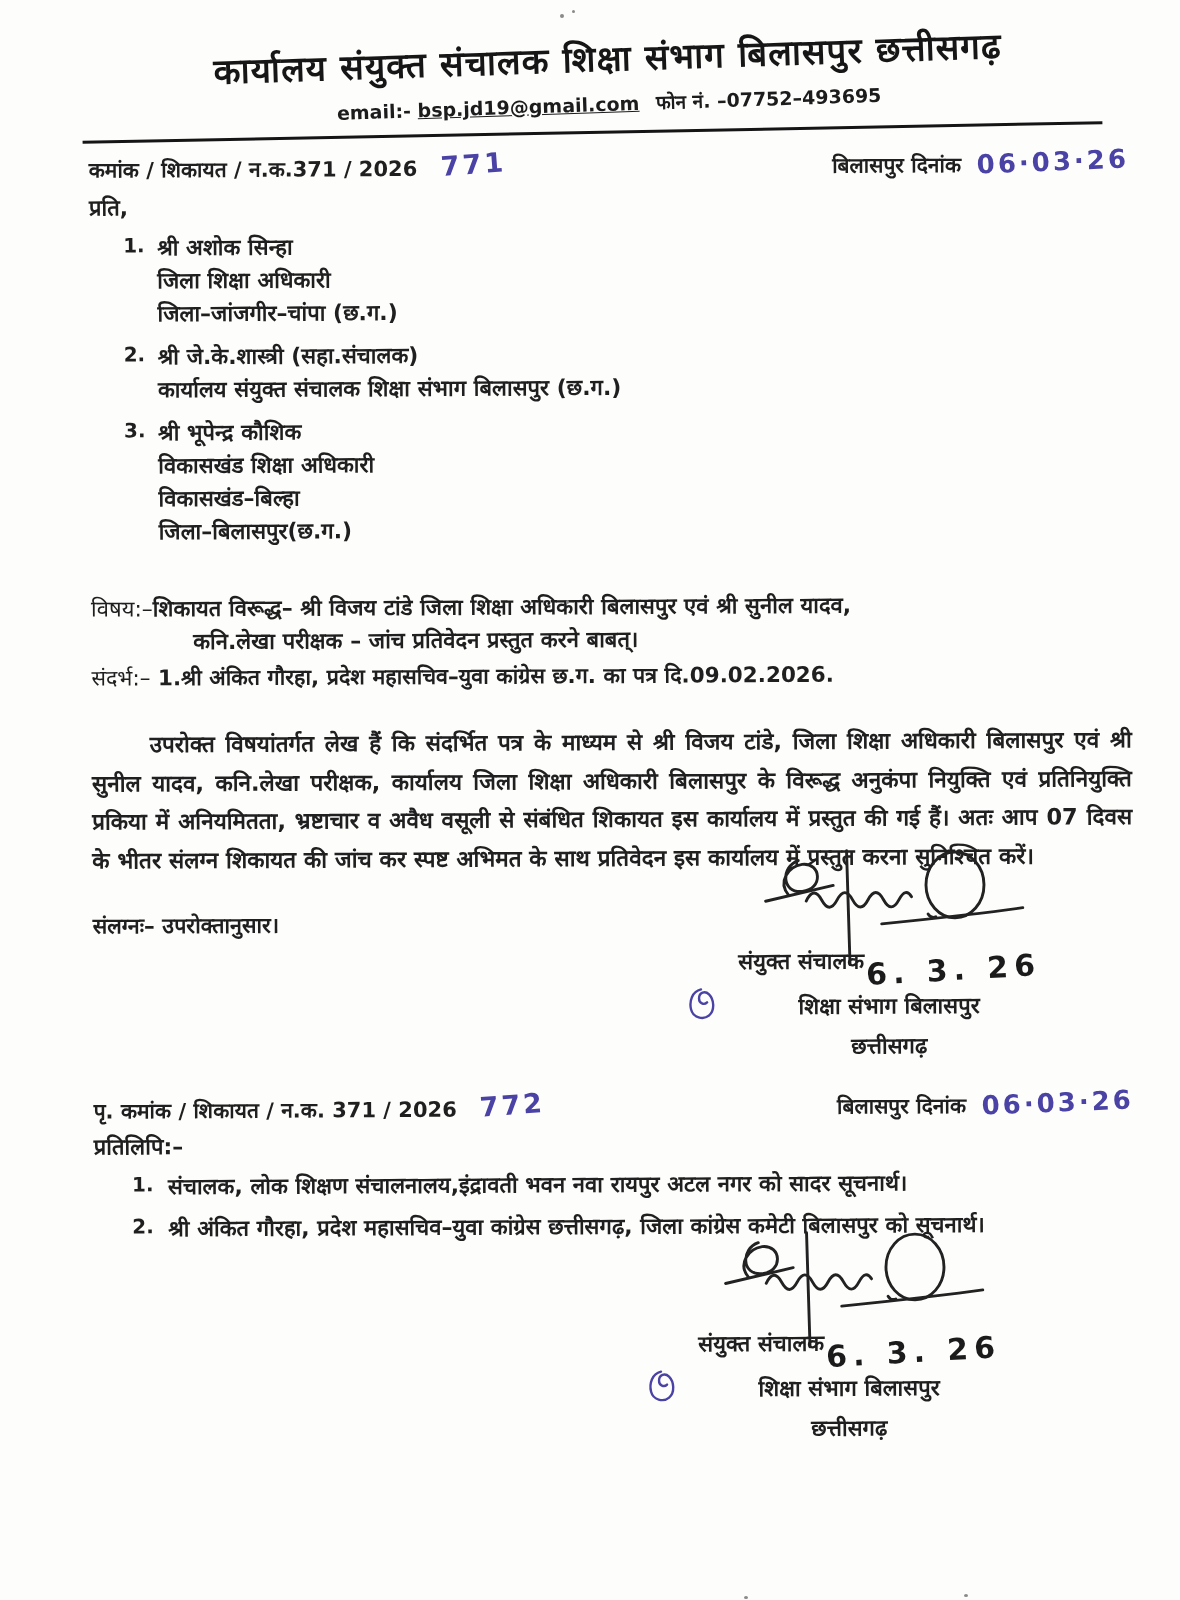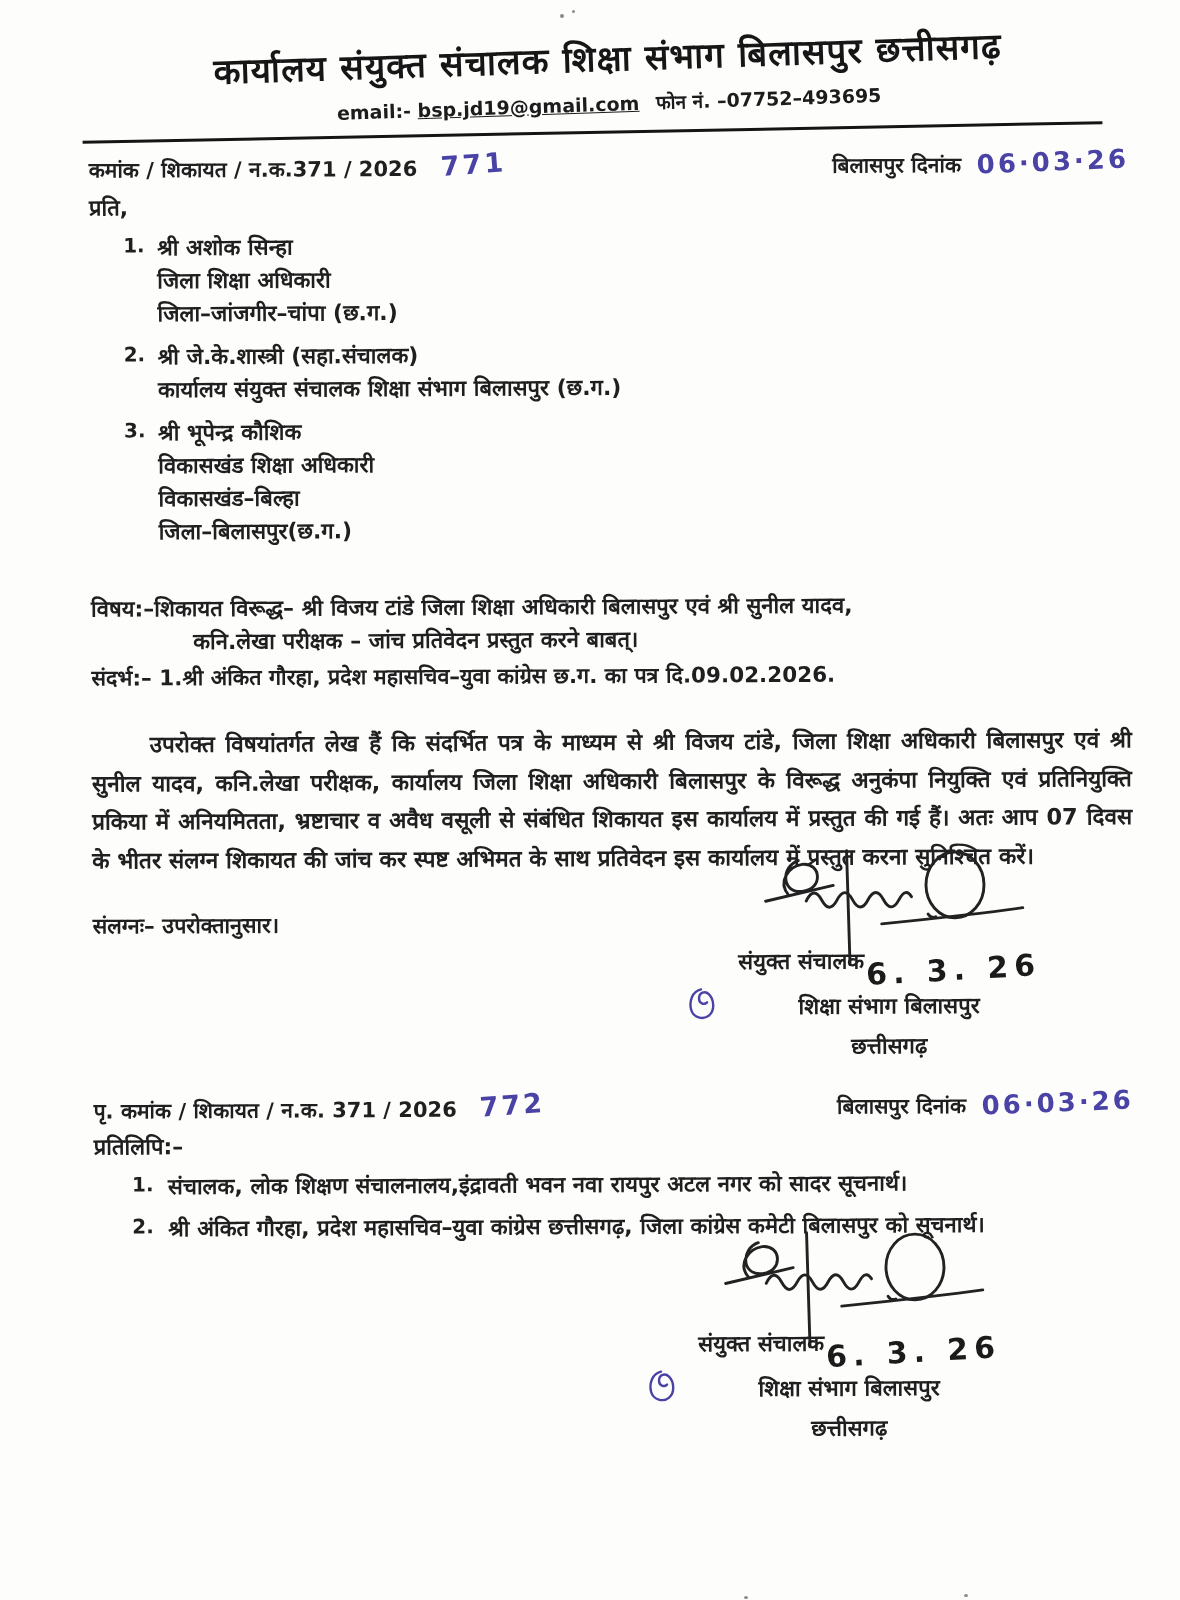--- a/index.html
+++ b/index.html
@@ -50,24 +50,24 @@
   }
   .salutation { font-size:22px; font-weight:700; margin-top:8px; }
   
   .recipients { margin:10px 0 0 34px; }
   .recipient { display:flex; margin-top:10px; }
   .r-num { font-size:20px; font-weight:700; width:34px; flex:0 0 34px; padding-top:2px; }
   .r-lines { font-size:22px; font-weight:600; line-height:1.5; }
   
   .subject { margin-top:44px; font-size:22px; font-weight:600; line-height:1.5; }
   .subject-line1 { display:flex; }
-  .subject-label { white-space:nowrap; font-weight:700; }
+  .subject-label { white-space:nowrap; font-weight:400; }
   .subject-line2 { margin-left:102px; }
   .reference { margin-top:4px; font-size:21.5px; font-weight:600; }
-  .ref-label { font-weight:700;margin-top:44px; }
+  .ref-label { font-weight:400;margin-top:44px; }
   
   .body-para {
     margin-top:34px; font-size:22.5px; font-weight:600;
     line-height:1.72; text-align:justify; text-indent:58px;
     color:#202020;
   }
   
   .enc-sign-row { display:flex; margin-top:4px; }
   .enclosure { font-size:21.5px; font-weight:600; margin-top:26px; white-space:nowrap; }
   .sign-block {

